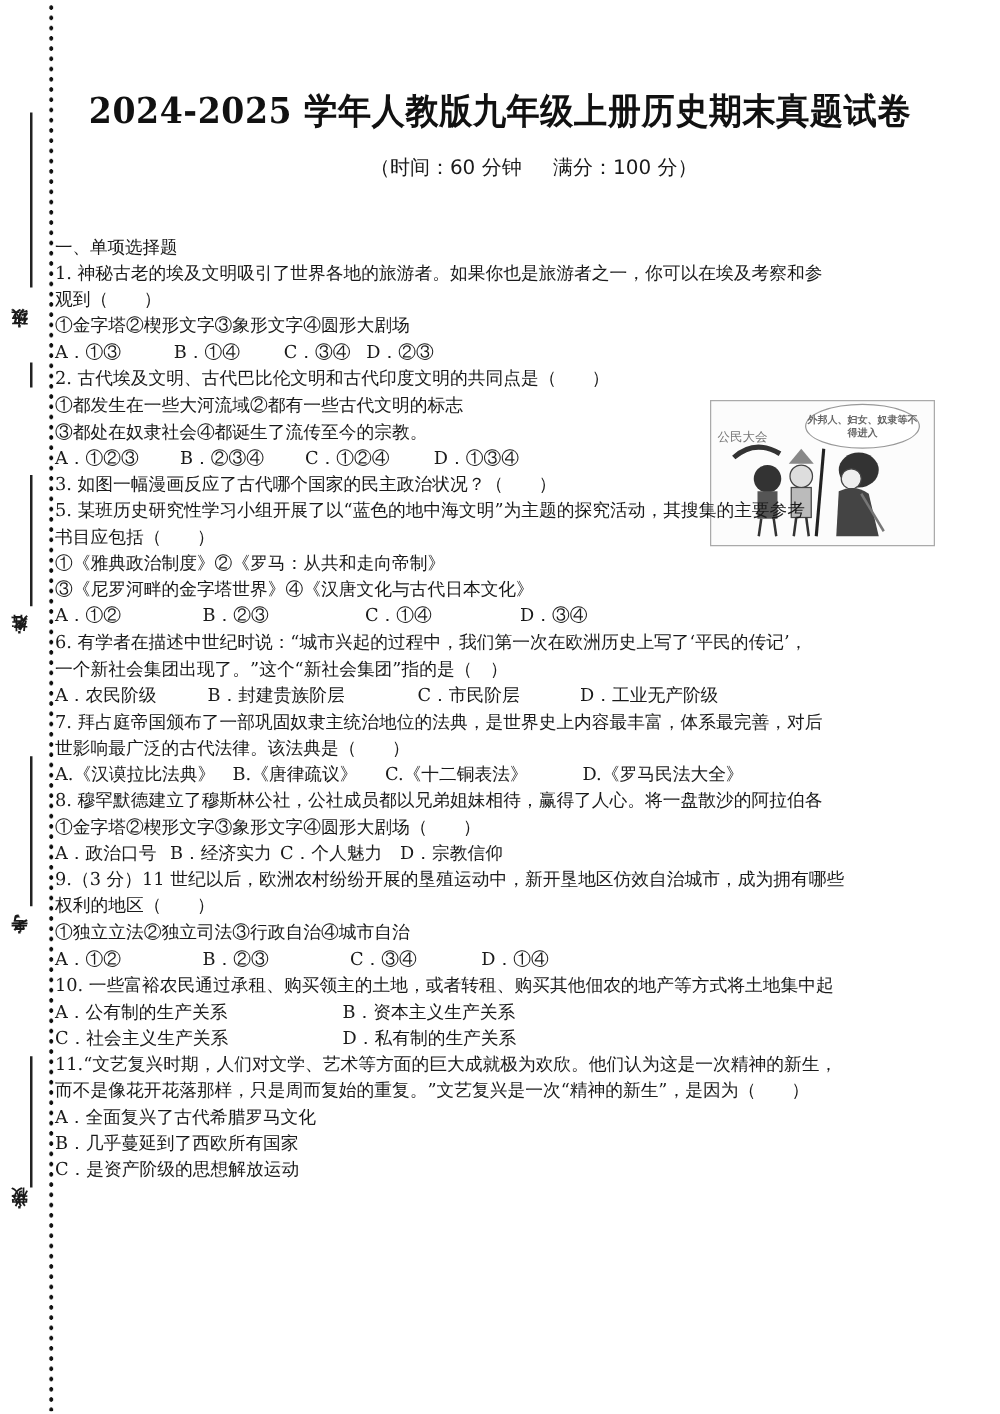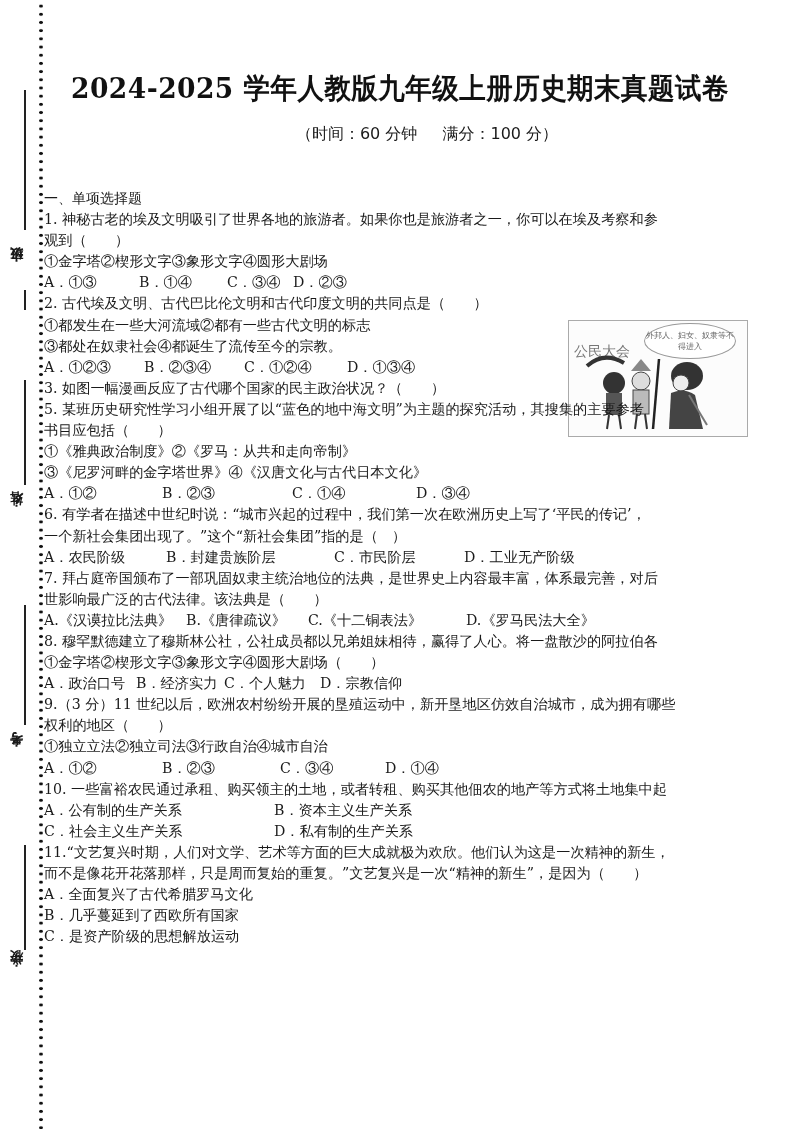--- a/index.html
+++ b/index.html
@@ -22,22 +22,22 @@
              font-size: 14.2px; line-height: 21.1px; margin-top: 40px; }
   .line { white-space: nowrap; height: 21.1px; }
   .opts { display: flex; white-space: nowrap; }
   .opts span { display: inline-block; }
   .section-title { font-family: "DejaVu Sans", sans-serif; font-size: 14px; }
   .comic { position: absolute; left: 568px; top: 320px; width: 178px; height: 115px;
            border: 1.5px solid #aaa; background: #fcfcfc; overflow: hidden; }
   .bubble { position: absolute; left: 75px; top: 2px; width: 92px; height: 36px;
             border: 1px solid #999; border-radius: 50%; background: #fff;
             font-size: 8px; line-height: 11px; text-align: center; color: #666;
-            padding-top: 6px; box-sizing: border-box; }
-  .sign { position: absolute; left: 5px; top: 22px; font-size: 14px; color: #777; }
+            padding-top: 6px; box-sizing: border-box; font-weight: bold; }
+  .sign { position: absolute; left: 5px; top: 22px; font-size: 10px; color: #777; }
 </style>
 </head>
 <body>
 
 <div class="dots"></div>
 
 <div>
   <div class="margin-line" style="top:90px;height:140px"></div>
   <div class="margin-label" style="top:255px">班级：</div>
   <div class="margin-line" style="top:290px;height:20px"></div>

